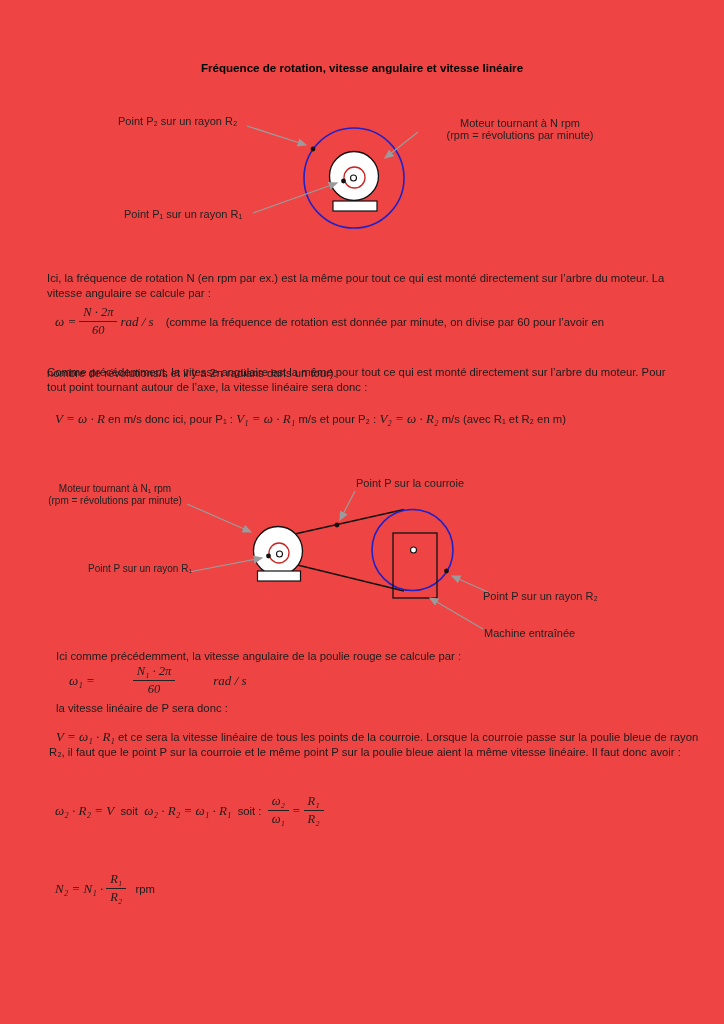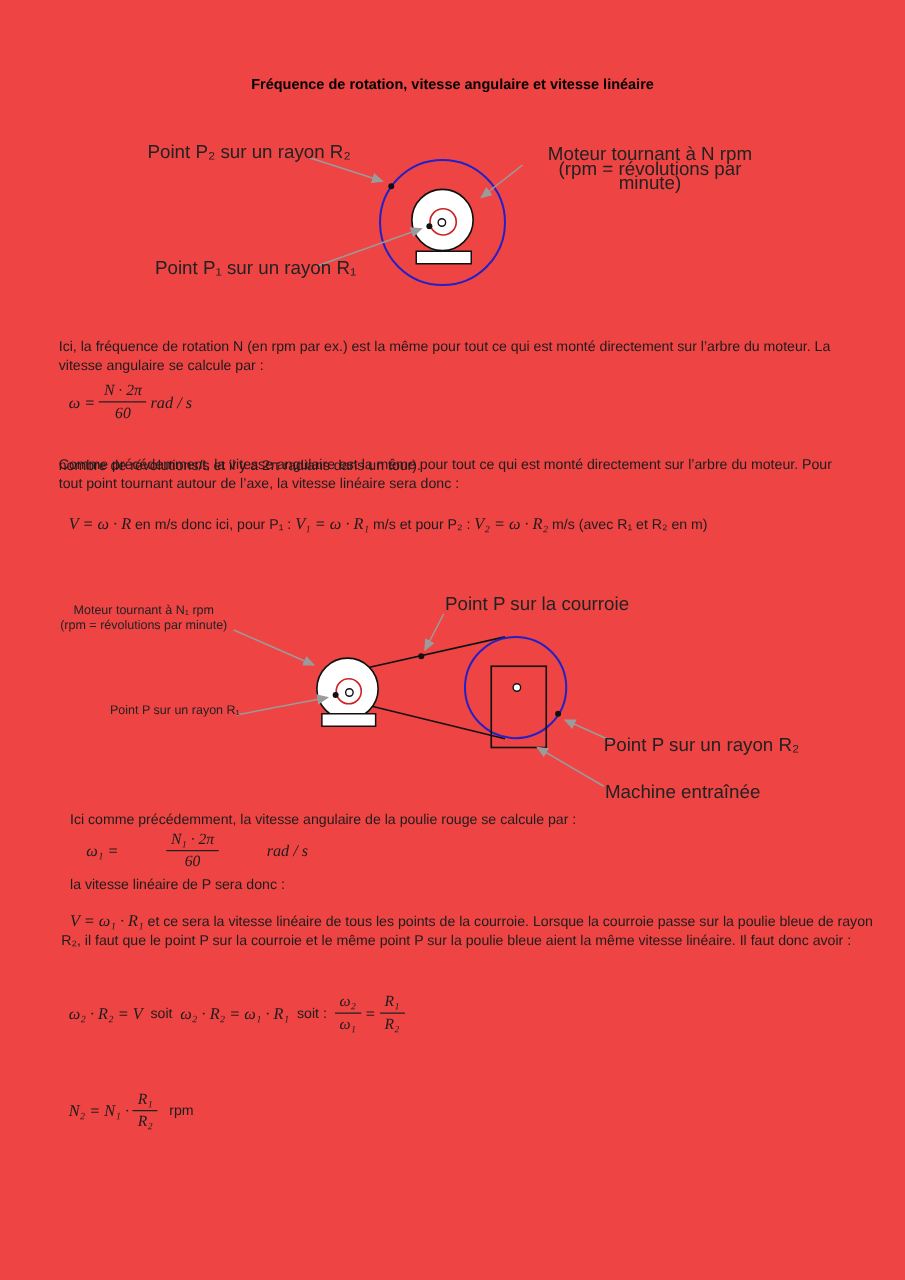--- a/index.html
+++ b/index.html
@@ -12,21 +12,21 @@
     color:var(--ink); overflow:hidden;
   }
   .title{
     position:absolute; left:0; top:61px; width:724px; margin:0;
     text-align:center; font-size:11.6px; font-weight:bold; color:#000;
   }
   .para{
     position:absolute; font-size:11.3px; line-height:15px; white-space:pre-wrap;
   }
   .lbl{
-    position:absolute; font-size:15px; line-height:11.5px; white-space:nowrap; color:#222;
+    position:absolute; font-size:11px; line-height:11.5px; white-space:nowrap; color:#222;
   }
   .lbl.center{ text-align:center; white-space:normal;}
   .lbl.small{ font-size:10px; }
   .math{
     font-family:"Liberation Serif","DejaVu Serif",serif;
     font-style:italic; font-size:13px; white-space:pre-wrap;
   }
   .formula-row{
     position:absolute; display:flex; align-items:center; white-space:pre-wrap;
     font-size:11.3px;
@@ -71,21 +71,21 @@
   <div class="lbl" style="left:118px;top:116px;">Point P₂ sur un rayon R₂</div>
   <div class="lbl center" style="left:425px;top:118px;width:190px;">
     <div>Moteur tournant à N rpm</div>
     <div>(rpm = révolutions par minute)</div>
   </div>
   <div class="lbl" style="left:124px;top:209px;">Point P₁ sur un rayon R₁</div>
 
   <div class="para" style="left:47px;top:271px;width:636px;">Ici, la fréquence de rotation N (en rpm par ex.) est la même pour tout ce qui est monté directement sur l’arbre du moteur. La vitesse angulaire se calcule par :</div>
 
   <div class="formula-row" style="left:55px;top:305px;">
-    <span class="math">ω =</span><span class="frac"><span class="num">N · 2π</span><span class="den">60</span></span><span class="math">rad / s</span>
+    <span class="math">ω =</span><span class="frac"><span class="num">N · 2π</span><span class="den">60</span></span><span class="math">rad / s</span><span class="note">(comme la fréquence de rotation est  donnée par minute, on divise par 60 pour l’avoir en</span>
   </div>
   <div class="para" style="left:47px;top:338px;width:640px;margin-top:28px;">nombre de révolutions/s et il y a 2π radians dans un tour).</div>
 
   <div class="para nowrap" style="left:55px;top:411px;width:665px;"><span class="math">V = ω · R</span><span>  en m/s donc ici, pour P₁ : </span><span class="math">V₁ = ω · R₁</span><span>  m/s      et      pour P₂ : </span><span class="math">V₂ = ω · R₂</span><span>  m/s  (avec R₁ et R₂ en m)</span></div>
 
   <div class="para" style="left:47px;top:365px;width:636px;">Comme précédemment, la vitesse angulaire est la même pour tout ce qui est monté directement sur l’arbre du moteur. Pour tout point tournant autour de l’axe, la vitesse linéaire sera donc :</div>
 
   <svg style="left:180px;top:470px;" width="322" height="178" viewBox="180 470 322 178">
     <defs>
       <marker id="ah2" markerWidth="9" markerHeight="8" refX="7" refY="3.5" orient="auto">

